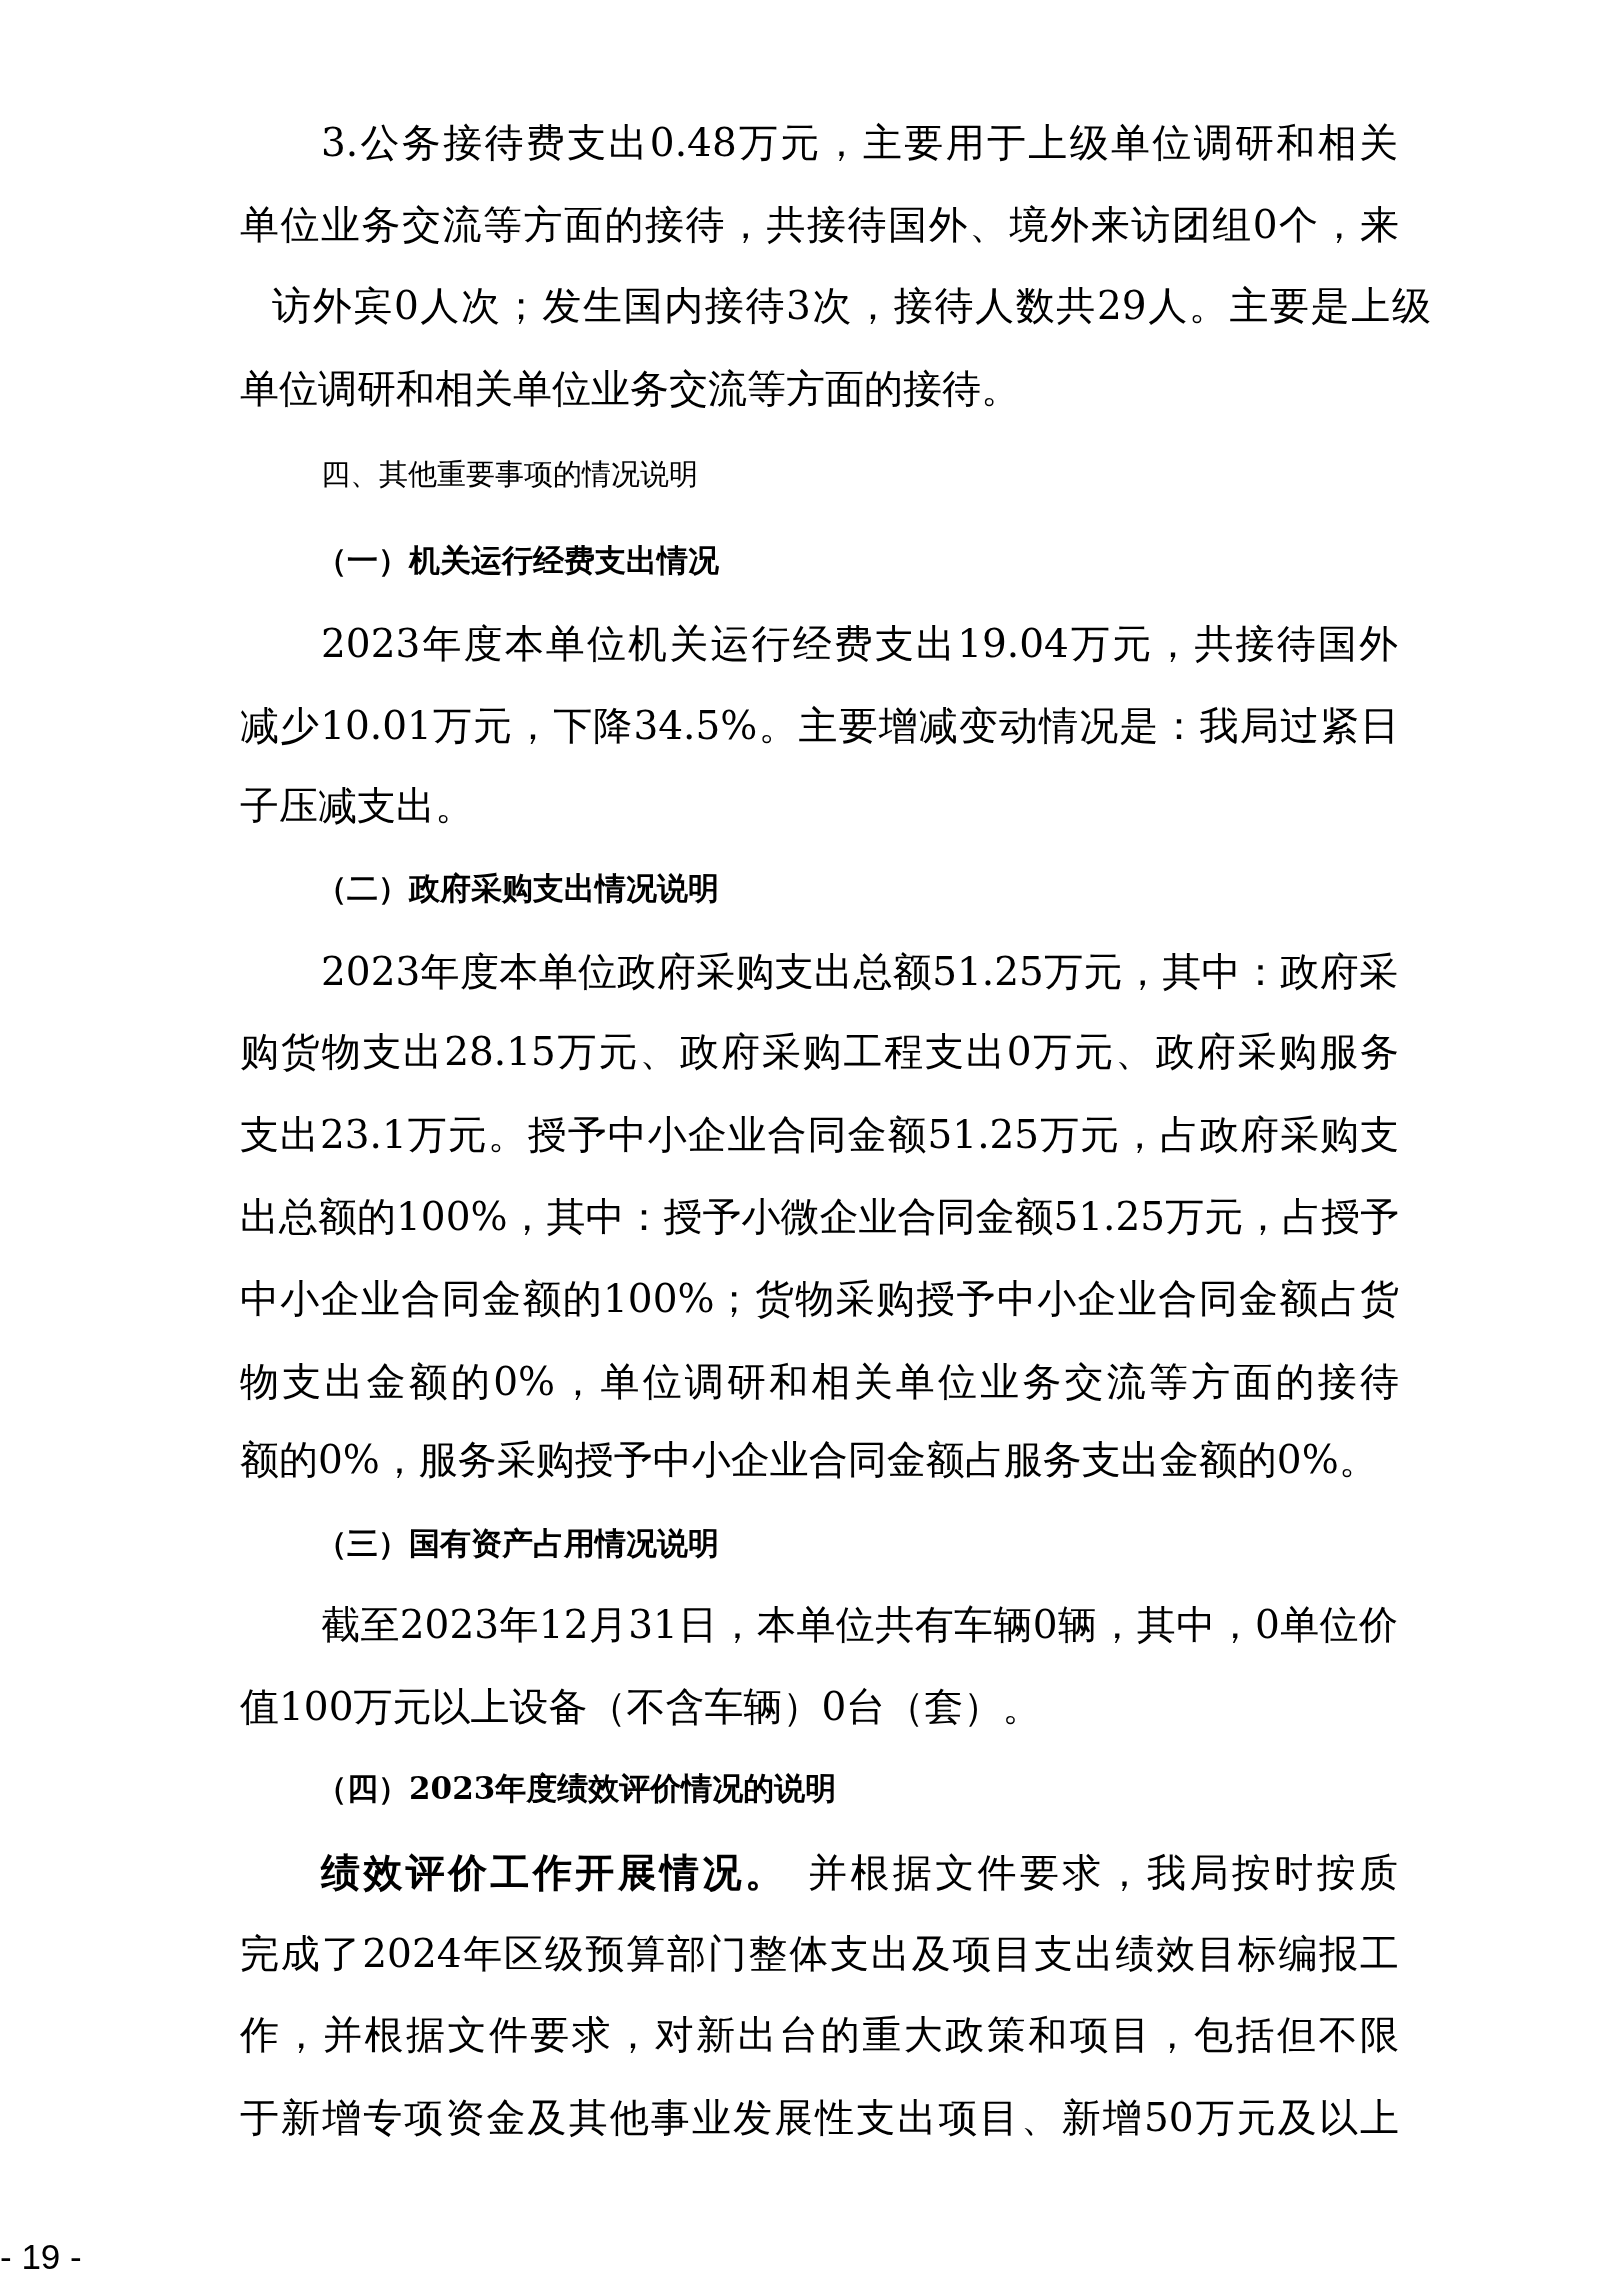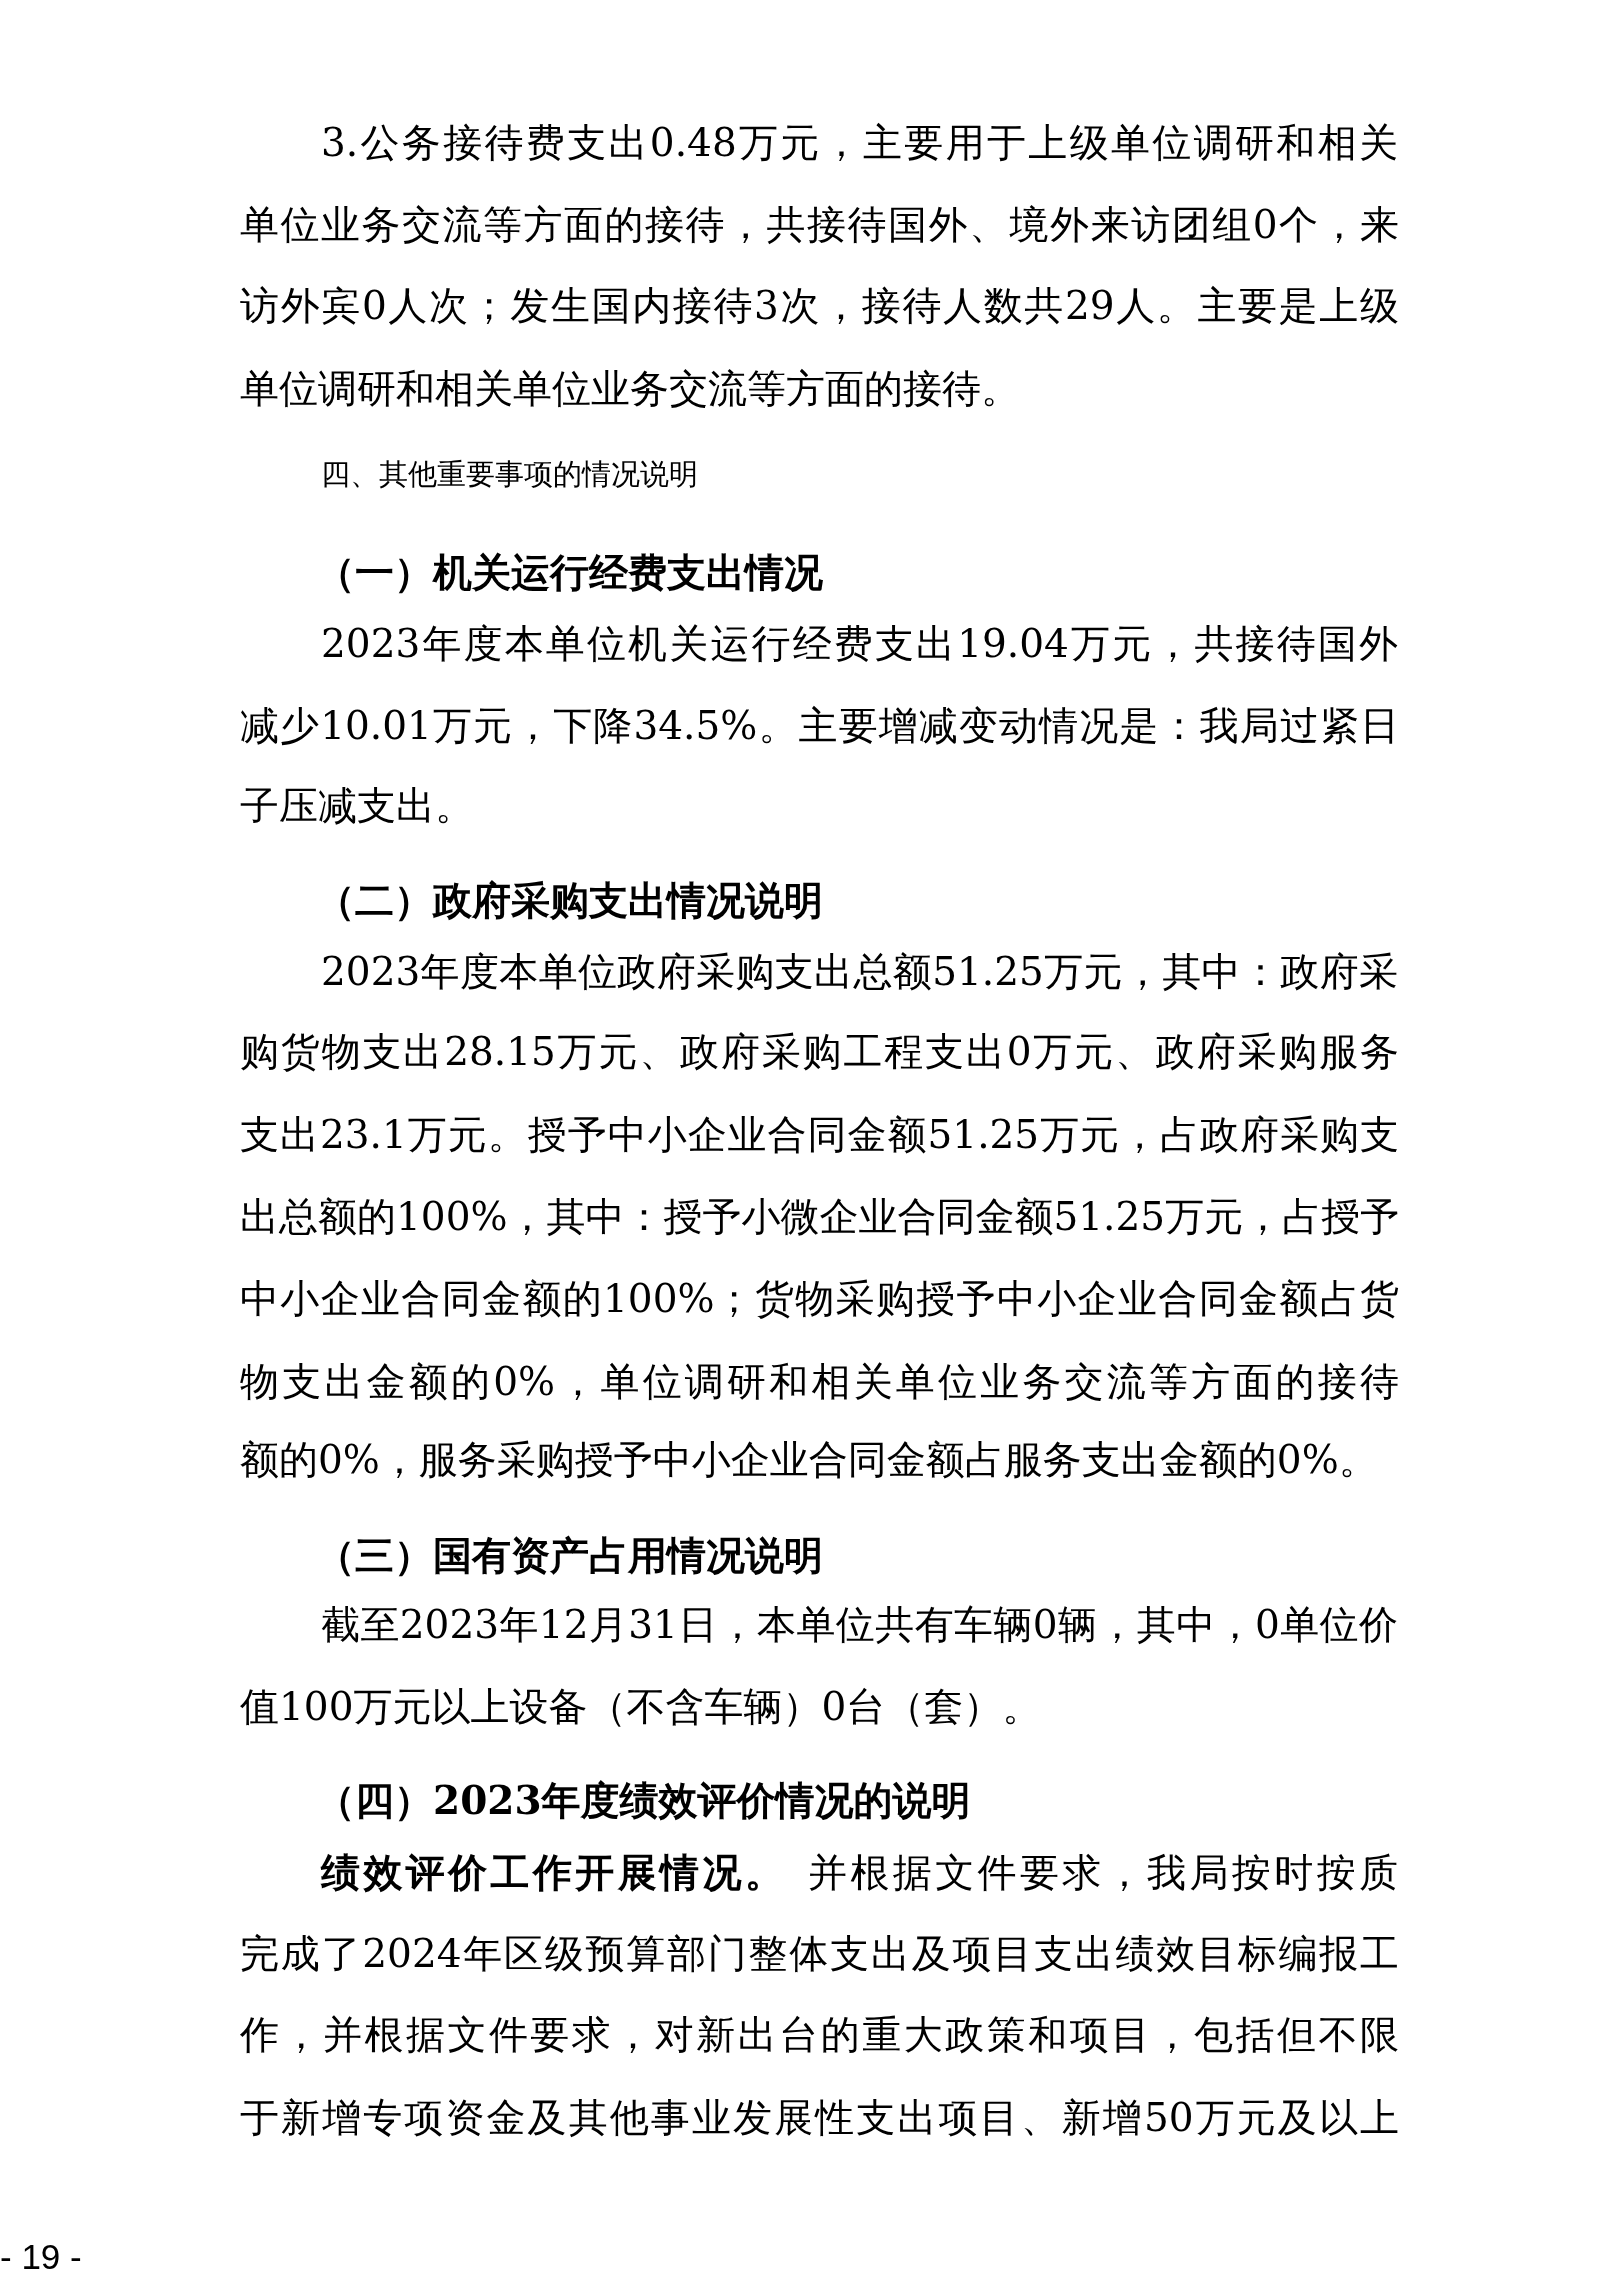--- a/index.html
+++ b/index.html
@@ -23,39 +23,38 @@
     }
     .line.indent { left: 321px; width: 1077px; }
     .line.last { text-align-last: left; }
     .heading1 {
       position: absolute; left: 321px; height: 59px; line-height: 59px;
       font-size: 29px; font-family: "DejaVu Sans", "Liberation Sans", sans-serif;
       font-weight: normal;
     }
     .heading2 {
       position: absolute; left: 321px; height: 59px; line-height: 59px;
-      font-size: 39px; font-weight: bold;
+      font-size: 31px; font-weight: bold;
       font-family: "DejaVu Serif", "Liberation Serif", serif;
-      margin-top: 12px;
     }
     .bold-lead { font-weight: bold; }
     .footer {
       position: absolute; left: 0; width: 1621px; top: 2237px;
       text-align: left; font-size: 35px; line-height: 39px;
       font-family: "Liberation Sans", "DejaVu Sans", sans-serif;
     }
   </style>
 </head>
 <body>
 
 <div class="page">
 
   <div class="line indent" style="top:113px;">3.公务接待费支出0.48万元，主要用于上级单位调研和相关</div>
   <div class="line" style="top:195px;">单位业务交流等方面的接待，共接待国外、境外来访团组0个，来</div>
-  <div class="line" style="top:276px;">访外宾0人次；发生国内接待3次，接待人数共29人。主要是上级</div>
+  <div class="line" style="top:276px;margin-left:32px;">访外宾0人次；发生国内接待3次，接待人数共29人。主要是上级</div>
   <div class="line last" style="top:359px;">单位调研和相关单位业务交流等方面的接待。</div>
 
   <div class="heading1" style="top:445px;">四、其他重要事项的情况说明</div>
 
   <div class="heading2" style="top:531px; left:316px;">（一）机关运行经费支出情况</div>
   <div class="line indent" style="top:614px;">2023年度本单位机关运行经费支出19.04万元，共接待国外</div>
   <div class="line" style="top:696px;">减少10.01万元，下降34.5%。主要增减变动情况是：我局过紧日</div>
   <div class="line last" style="top:776px;">子压减支出。</div>
 
   <div class="heading2" style="top:859px; left:316px;">（二）政府采购支出情况说明</div>

